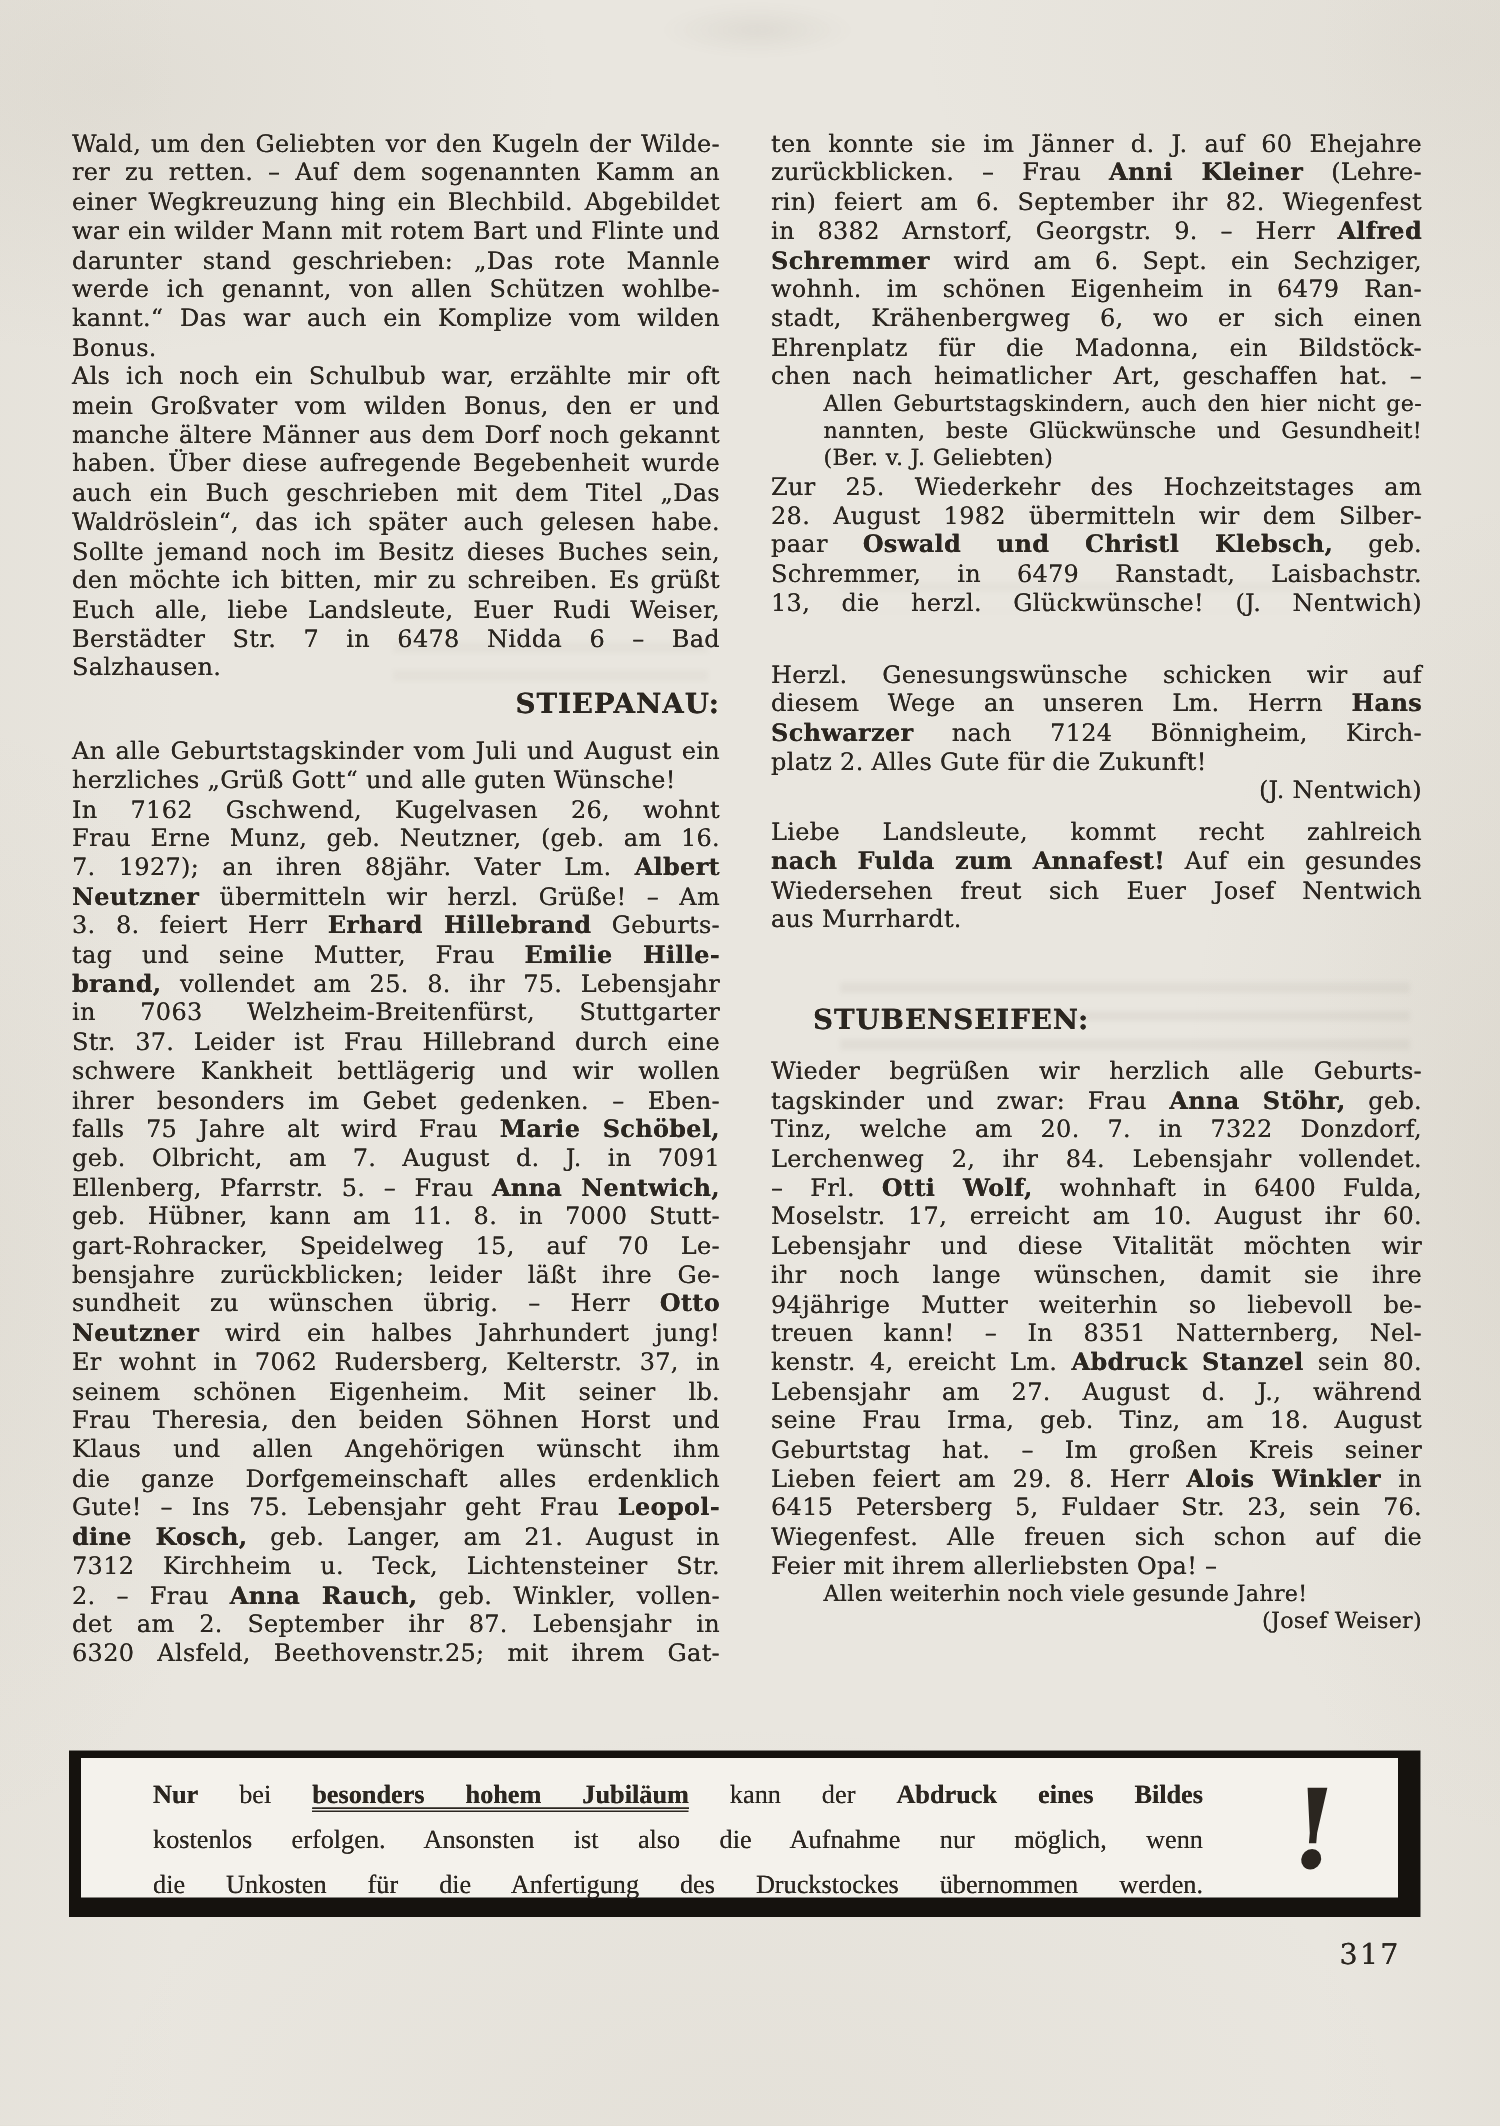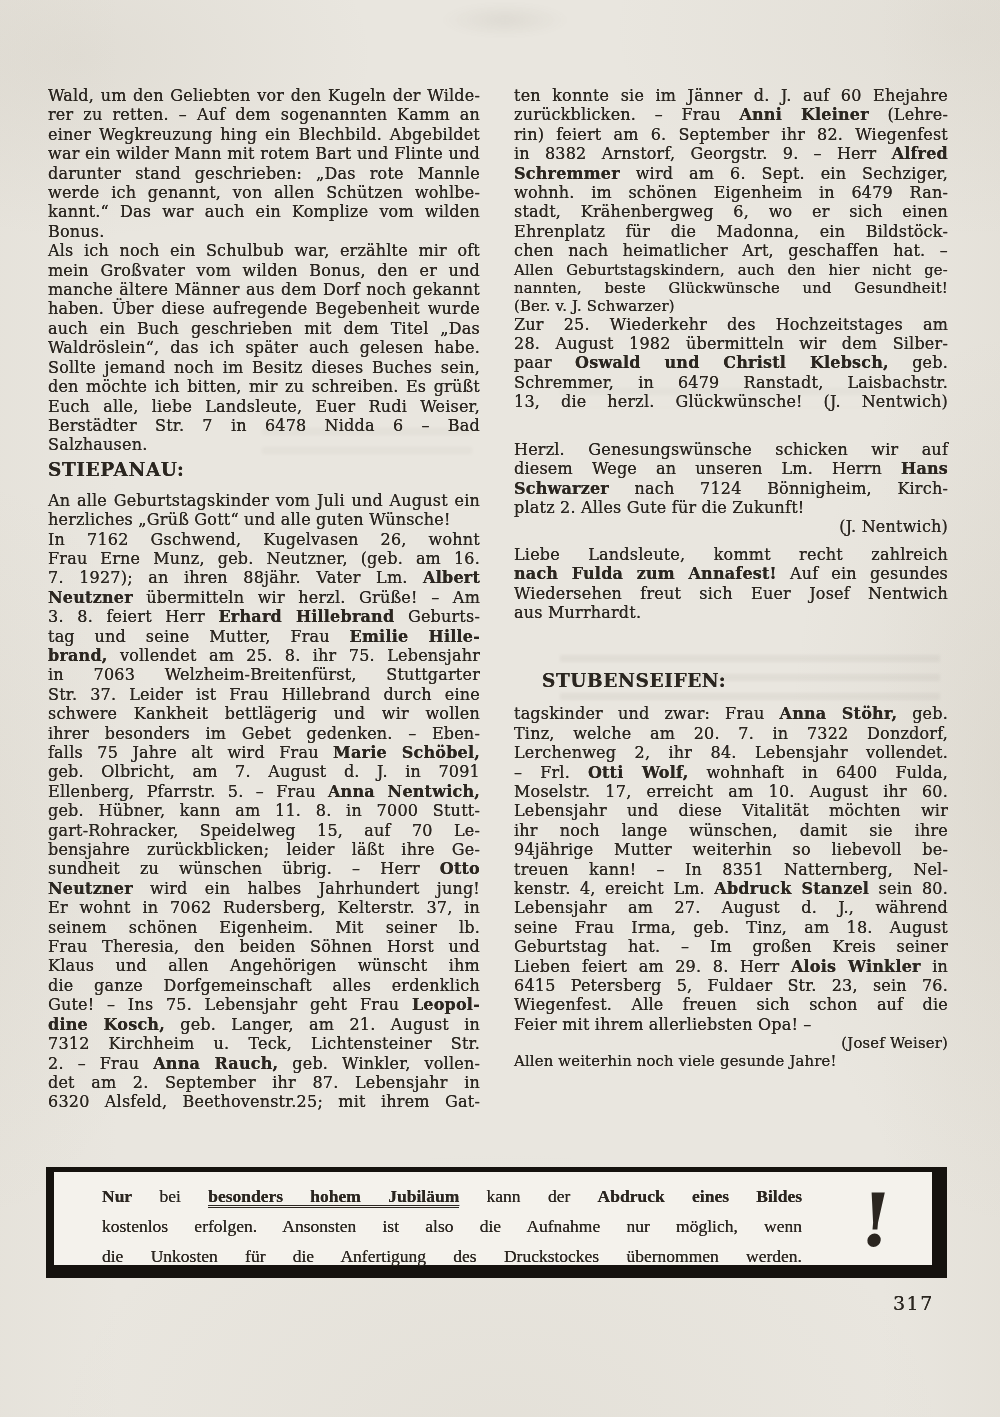--- a/index.html
+++ b/index.html
@@ -18,21 +18,21 @@
     background:repeating-linear-gradient(180deg, rgba(105,97,84,0.12) 0px, rgba(105,97,84,0.12) 7px, rgba(0,0,0,0) 7px, rgba(0,0,0,0) 19px);}
   .smudge.blob{background:radial-gradient(closest-side, rgba(110,102,88,0.16), transparent);filter:blur(2px);}
 
   .col{position:absolute;top:86px;font-size:16px;line-height:19.4px;letter-spacing:0.2px;
        text-shadow:0 0 0.4px currentColor;}
   .col.left{left:48px;width:432px;}
   .col.right{left:514px;width:434px;}
   .line{text-align:justify;text-align-last:justify;white-space:normal;}
   .line.l{text-align-last:left;}
   .line.r{text-align:center;text-align-last:right;}
-  .line.small{font-size:14.8px;line-height:18px;}
+  .line.small{font-size:14.8px;line-height:18px;margin-left:35px;}
   .heading{font-weight:bold;font-size:18.5px;line-height:26px;letter-spacing:0.6px;}
   .b{font-weight:bold;}
   .u{text-decoration:underline;text-decoration-thickness:1.4px;text-underline-offset:3px;
      border-bottom:1.4px solid currentColor;padding-bottom:1px;}
 
   .notice{position:absolute;left:46px;top:1167px;width:901px;height:111px;box-sizing:border-box;
           background:var(--boxpaper,#f4f2ec);border:5px solid var(--boxborder,#15120e);
           border-left-width:8px;border-right-width:15px;border-bottom-width:13px;}
   .notice-text{position:absolute;left:48px;top:9px;width:700px;
                font-family:"Liberation Serif",serif;font-size:17.5px;line-height:30px;
@@ -68,21 +68,21 @@
         <div class="line">mein Großvater vom wilden Bonus, den er und</div>
         <div class="line">manche ältere Männer aus dem Dorf noch gekannt</div>
         <div class="line">haben. Über diese aufregende Begebenheit wurde</div>
         <div class="line">auch ein Buch geschrieben mit dem Titel „Das</div>
         <div class="line">Waldröslein“, das ich später auch gelesen habe.</div>
         <div class="line">Sollte jemand noch im Besitz dieses Buches sein,</div>
         <div class="line">den möchte ich bitten, mir zu schreiben. Es grüßt</div>
         <div class="line">Euch alle, liebe Landsleute, Euer Rudi Weiser,</div>
         <div class="line">Berstädter Str. 7 in 6478 Nidda 6 – Bad Salzhausen.</div>
       </div>
-      <div class="heading" style="margin-top: 2px;">STIEPANAU:</div>
+      <div class="heading" style="margin-top: 2px; text-align: right;">STIEPANAU:</div>
       <div class="para" style="margin-top: 8px;">
         <div class="line">An alle Geburtstagskinder vom Juli und August ein</div>
         <div class="line l">herzliches „Grüß Gott“ und alle guten Wünsche!</div>
         <div class="line">In 7162 Gschwend, Kugelvasen 26, wohnt</div>
         <div class="line">Frau Erne Munz, geb. Neutzner, (geb. am 16.</div>
         <div class="line">7. 1927); an ihren 88jähr. Vater Lm. <span class="b">Albert</span></div>
         <div class="line"><span class="b">Neutzner</span> übermitteln wir herzl. Grüße! – Am</div>
         <div class="line">3. 8. feiert Herr <span class="b">Erhard Hillebrand</span> Geburts-</div>
         <div class="line">tag und seine Mutter, Frau <span class="b">Emilie Hille-</span></div>
         <div class="line"><span class="b">brand,</span> vollendet am 25. 8. ihr 75. Lebensjahr</div>
@@ -117,21 +117,21 @@
         <div class="line">zurückblicken. – Frau <span class="b">Anni Kleiner</span> (Lehre-</div>
         <div class="line">rin) feiert am 6. September ihr 82. Wiegenfest</div>
         <div class="line">in 8382 Arnstorf, Georgstr. 9. – Herr <span class="b">Alfred</span></div>
         <div class="line"><span class="b">Schremmer</span> wird am 6. Sept. ein Sechziger,</div>
         <div class="line">wohnh. im schönen Eigenheim in 6479 Ran-</div>
         <div class="line">stadt, Krähenbergweg 6, wo er sich einen</div>
         <div class="line">Ehrenplatz für die Madonna, ein Bildstöck-</div>
         <div class="line">chen nach heimatlicher Art, geschaffen hat. –</div>
         <div class="line small">Allen Geburtstagskindern, auch den hier nicht ge-</div>
         <div class="line small">nannten, beste Glückwünsche und Gesundheit!</div>
-        <div class="line l small">(Ber. v. J. Schwarzer)</div>
+        <div class="line l small">(Ber. v. J. Geliebten)</div>
       </div>
       <div class="para" style="">
         <div class="line">Zur 25. Wiederkehr des Hochzeitstages am</div>
         <div class="line">28. August 1982 übermitteln wir dem Silber-</div>
         <div class="line">paar <span class="b">Oswald und Christl Klebsch,</span> geb.</div>
         <div class="line">Schremmer, in 6479 Ranstadt, Laisbachstr.</div>
         <div class="line">13, die herzl. Glückwünsche! (J. Nentwich)</div>
       </div>
       <div class="para" style="margin-top: 28px;">
         <div class="line">Herzl. Genesungswünsche schicken wir auf</div>
@@ -141,39 +141,40 @@
         <div class="line r">(J. Nentwich)</div>
       </div>
       <div class="para" style="margin-top: 8px;">
         <div class="line">Liebe Landsleute, kommt recht zahlreich</div>
         <div class="line"><span class="b">nach Fulda zum Annafest!</span> Auf ein gesundes</div>
         <div class="line">Wiedersehen freut sich Euer Josef Nentwich</div>
         <div class="line l">aus Murrhardt.</div>
       </div>
       <div class="heading" style="margin-top: 46px; margin-left: 28px;">STUBENSEIFEN:</div>
       <div class="para" style="margin-top: 10px;">
+        <div class="line">Wieder begrüßen wir herzlich alle Geburts-</div>
         <div class="line">tagskinder und zwar: Frau <span class="b">Anna Stöhr,</span> geb.</div>
         <div class="line">Tinz, welche am 20. 7. in 7322 Donzdorf,</div>
         <div class="line">Lerchenweg 2, ihr 84. Lebensjahr vollendet.</div>
         <div class="line">– Frl. <span class="b">Otti Wolf,</span> wohnhaft in 6400 Fulda,</div>
         <div class="line">Moselstr. 17, erreicht am 10. August ihr 60.</div>
         <div class="line">Lebensjahr und diese Vitalität möchten wir</div>
         <div class="line">ihr noch lange wünschen, damit sie ihre</div>
         <div class="line">94jährige Mutter weiterhin so liebevoll be-</div>
         <div class="line">treuen kann! – In 8351 Natternberg, Nel-</div>
         <div class="line">kenstr. 4, ereicht Lm. <span class="b">Abdruck Stanzel</span> sein 80.</div>
         <div class="line">Lebensjahr am 27. August d. J., während</div>
         <div class="line">seine Frau Irma, geb. Tinz, am 18. August</div>
         <div class="line">Geburtstag hat. – Im großen Kreis seiner</div>
         <div class="line">Lieben feiert am 29. 8. Herr <span class="b">Alois Winkler</span> in</div>
         <div class="line">6415 Petersberg 5, Fuldaer Str. 23, sein 76.</div>
         <div class="line">Wiegenfest. Alle freuen sich schon auf die</div>
         <div class="line l">Feier mit ihrem allerliebsten Opa! –</div>
+        <div class="line l small">Allen weiterhin noch viele gesunde Jahre!</div>
         <div class="line r small">(Josef Weiser)</div>
-        <div class="line l small">Allen weiterhin noch viele gesunde Jahre!</div>
       </div>
     </div>
 
   <div class="notice">
     <div class="notice-text" id="notice-text">
         <div class="line"><span class="b">Nur</span> bei <span class="b u">besonders hohem Jubiläum</span> kann der <span class="b">Abdruck eines Bildes</span></div>
         <div class="line">kostenlos erfolgen. Ansonsten ist also die Aufnahme nur möglich, wenn</div>
         <div class="line">die Unkosten für die Anfertigung des Druckstockes übernommen werden.</div>
       </div>
     <div class="xmark">!</div>

